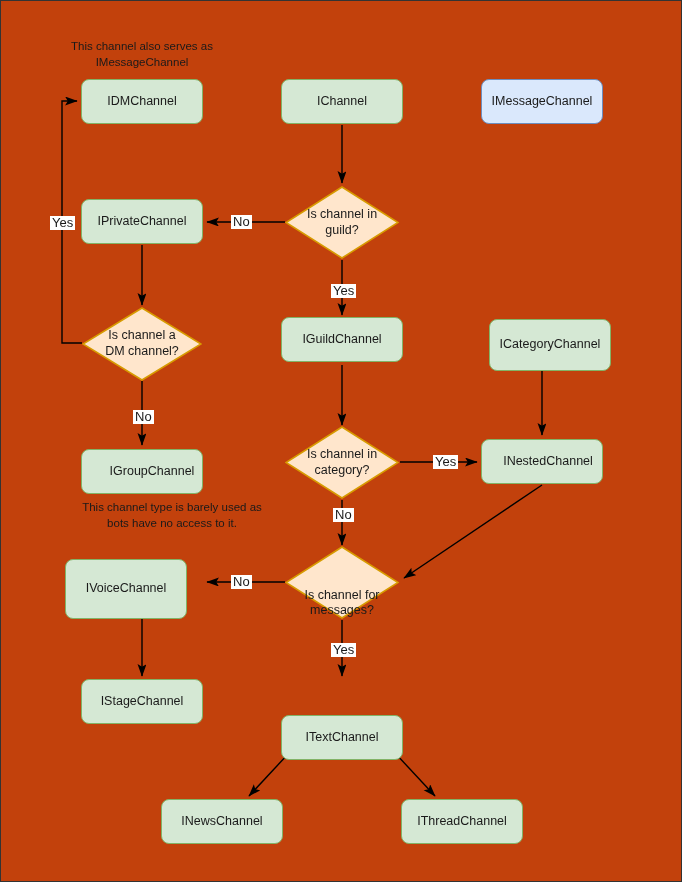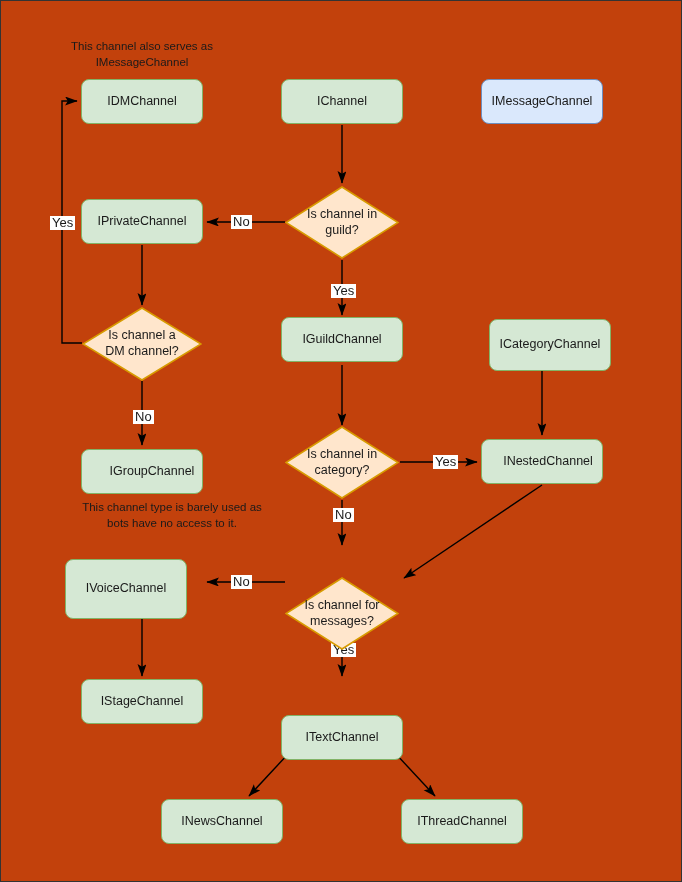--- a/index.html
+++ b/index.html
@@ -218,21 +218,21 @@
   <div class="node decision" style="left:284px; top:425px; width:114px; height:73px;">
     <svg class="dshape" viewBox="0 0 114 73" preserveAspectRatio="none">
       <polygon points="57,1 113,36.5 57,72 1,36.5" fill="#ffe6cc" stroke="#d79b00" stroke-width="1.6"></polygon>
     </svg>
     <div class="dlabel">
       <div>Is channel in</div>
       <div>category?</div>
     </div>
   </div>
 
-  <div class="node decision" style="left:284px; top:576px; width:114px; height:73px;">
+  <div class="node decision" style="left:284px; top:545px; width:114px; height:73px;align-items:flex-end;">
     <svg class="dshape" viewBox="0 0 114 73" preserveAspectRatio="none">
       <polygon points="57,1 113,36.5 57,72 1,36.5" fill="#ffe6cc" stroke="#d79b00" stroke-width="1.6"></polygon>
     </svg>
     <div class="dlabel">
       <div>Is channel for</div>
       <div>messages?</div>
     </div>
   </div>
 
   <div class="edge-label" style="left:230px; top:214px;">No</div>

